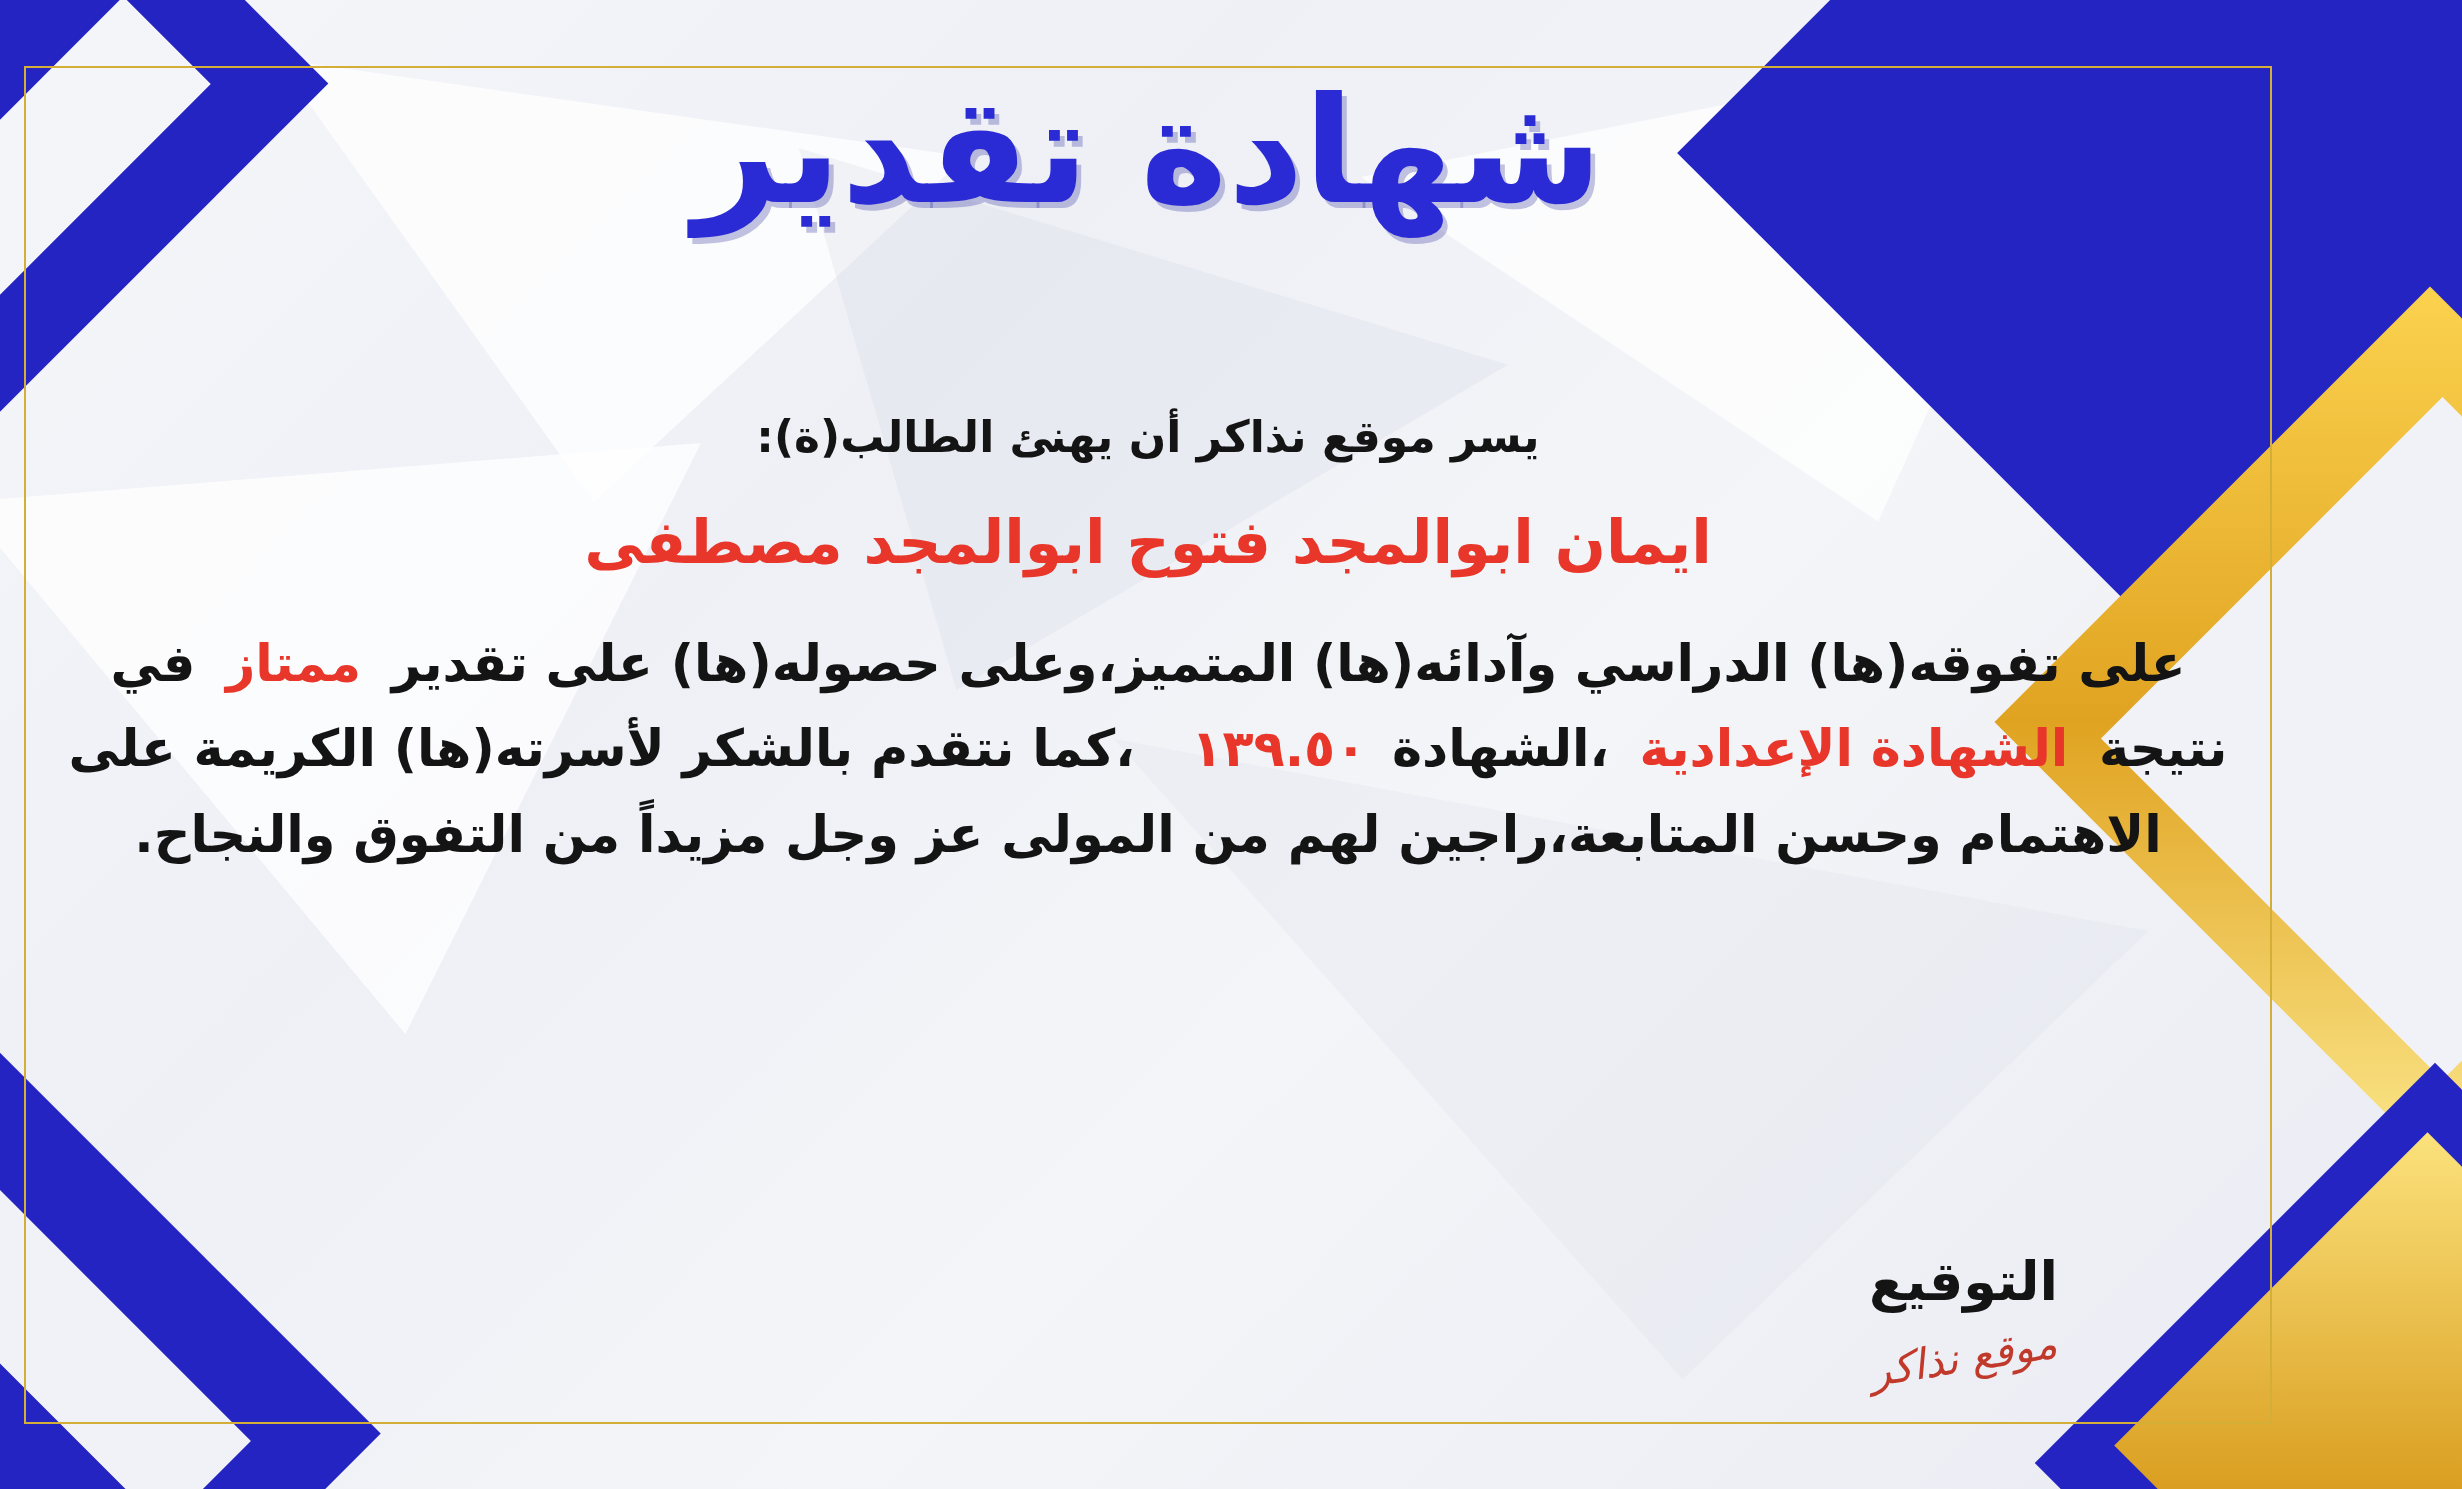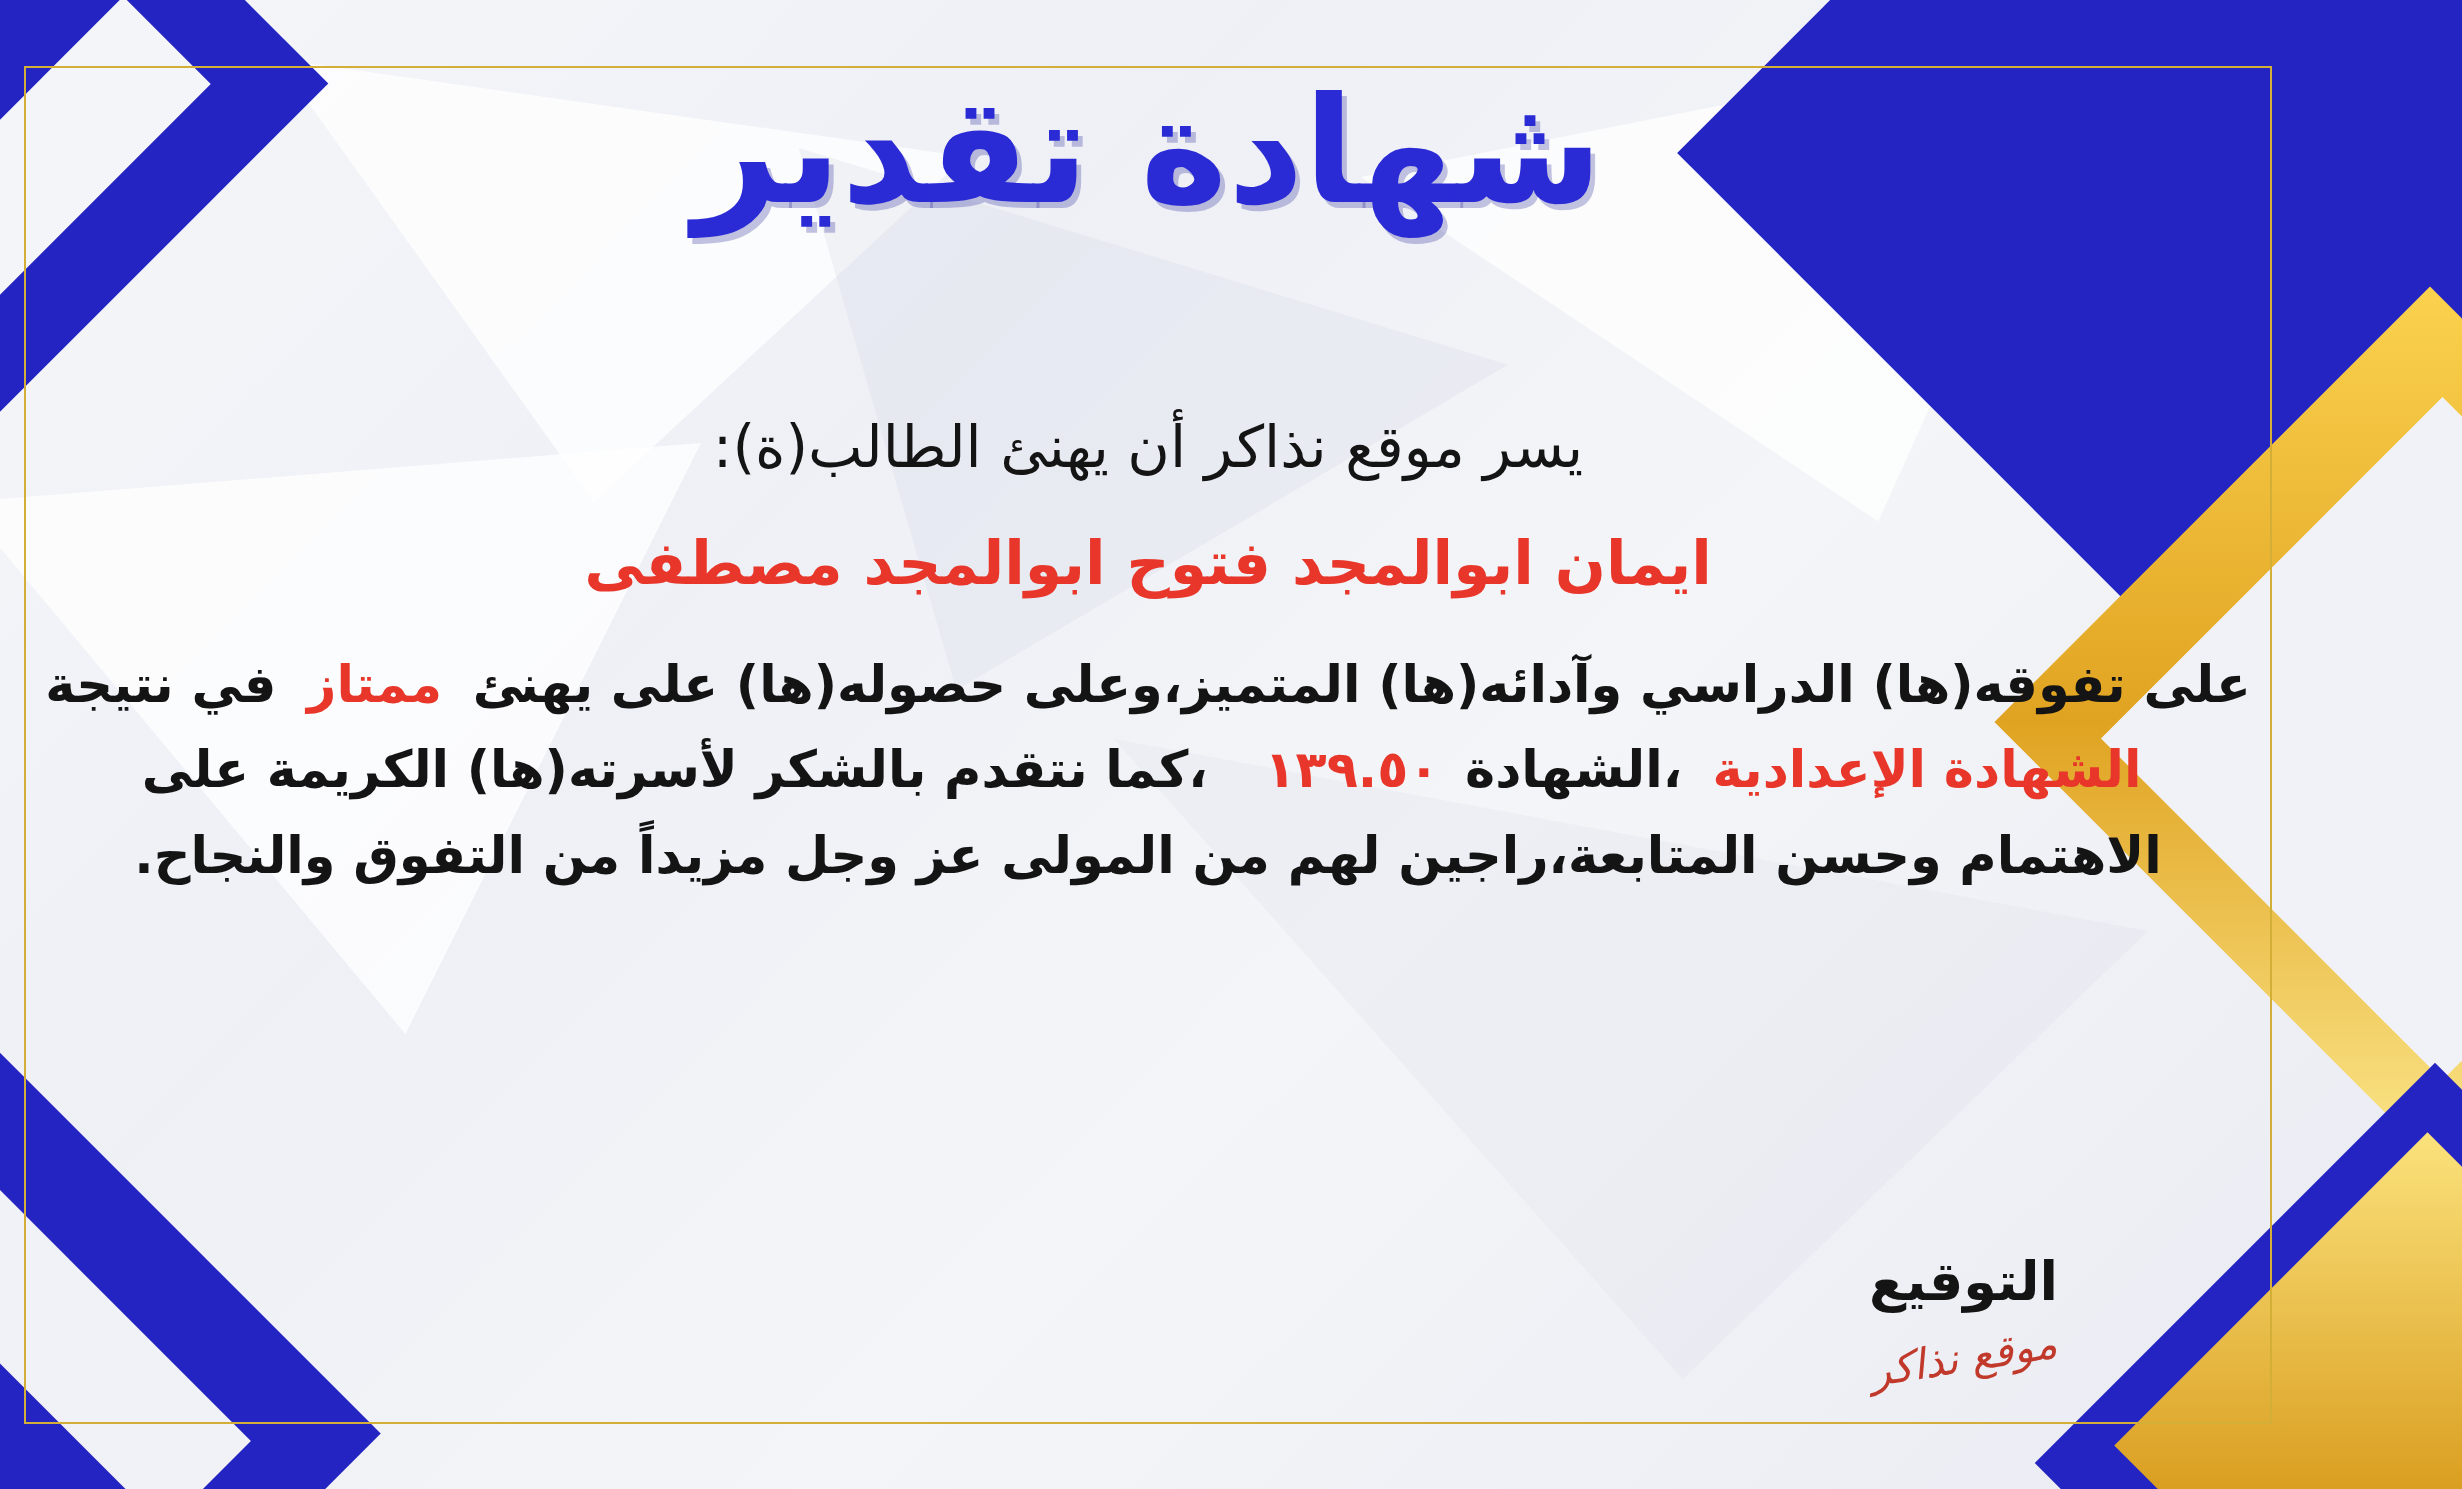--- a/index.html
+++ b/index.html
@@ -137,22 +137,22 @@
   .body-wrap {
     position: absolute;
     top: 404px;
     left: 207px;
     right: 207px;
     direction: rtl;
     text-align: center;
     color: #141414;
   }
   .line-greeting {
-    font-size: 58px;
-    font-weight: 400;
+    font-size: 44px;
+    font-weight: 700;
     line-height: 1.5;
     margin-bottom: 26.6px;
   }
   .student-name {
     font-size: 60px;
     font-weight: 700;
     color: #e8372a;
     line-height: 1.5;
     margin-bottom: 34px;
   }
@@ -238,21 +238,21 @@
   <div class="corner-gold-br"></div>
 
   <div class="gold-frame"></div>
 
   <div class="title">شهادة تقدير</div>
 
   <div class="body-wrap">
     <div class="line-greeting">يسر موقع نذاكر أن يهنئ الطالب(ة):</div>
     <div class="student-name">ايمان ابوالمجد فتوح ابوالمجد مصطفى</div>
     <div class="paragraph">
-      <span>على تفوقه(ها) الدراسي وآدائه(ها) المتميز،وعلى حصوله(ها) على يهنئ</span>
+      <span>على تفوقه(ها) الدراسي وآدائه(ها) المتميز،وعلى حصوله(ها) على تقدير</span>
       <span class="hl">ممتاز</span>
       <span>في نتيجة</span>
       <span class="hl">الشهادة الإعدادية</span>
       <span>،الشهادة</span>
       <span class="hl hl-small">١٣٩.٥٠</span>
       <span>،كما نتقدم بالشكر لأسرته(ها) الكريمة على الاهتمام وحسن المتابعة،راجين لهم من المولى عز وجل مزيداً من التفوق والنجاح.</span>
     </div>
   </div>
 
   <div class="signature-block">

